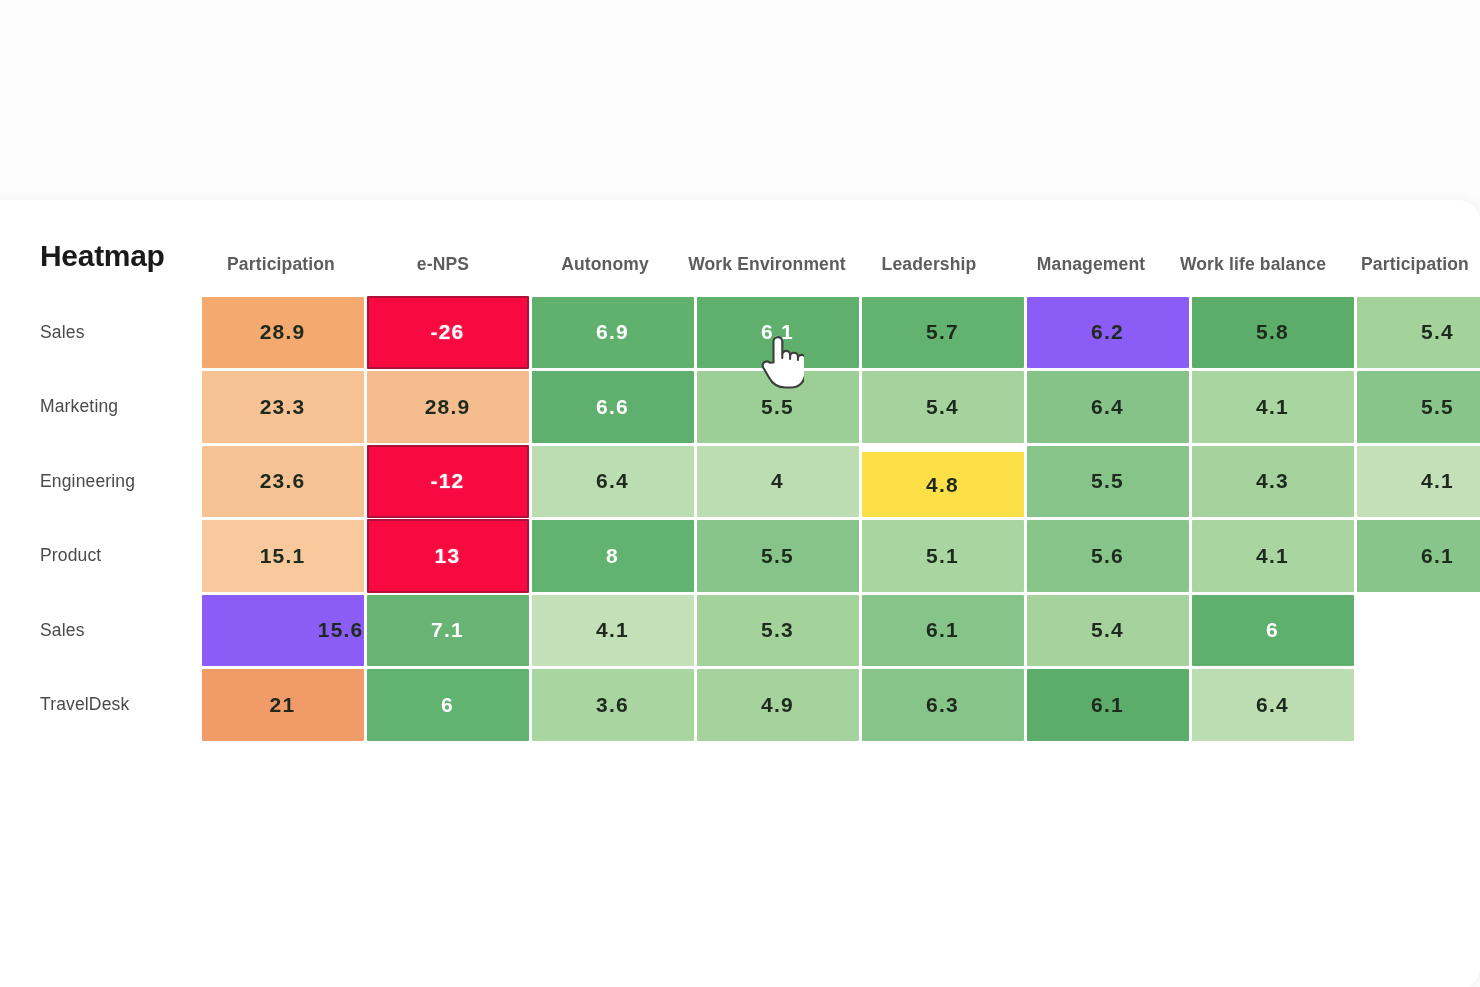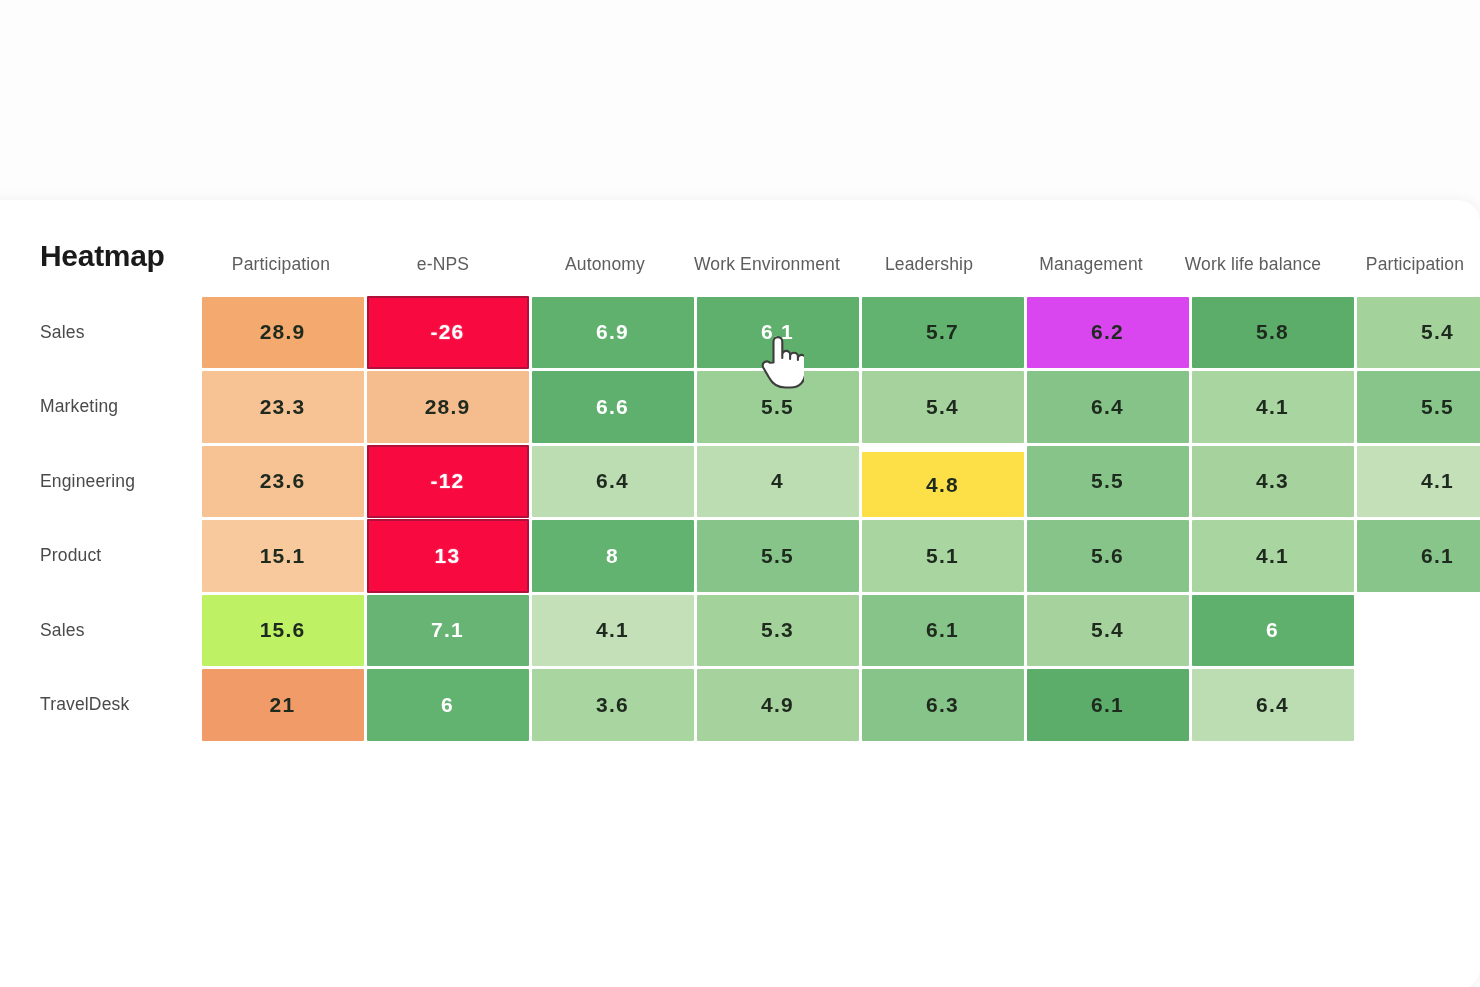--- a/index.html
+++ b/index.html
@@ -69,20 +69,21 @@
   }
 
   .col-head {
     width: 162px;
     min-width: 162px;
     display: flex;
     align-items: center;
     justify-content: center;
     padding-bottom: 20px;
     text-align: center;
+    font-weight: bold;
   }
 
   .col-head span {
     font-size: 17.5px;
     color: #5d5d5d;
     line-height: 1.28;
     letter-spacing: 0.15px;
   }
 
   
@@ -188,21 +189,21 @@
           </div>
           <div class="cell light-text" style="background: rgb(96, 177, 110);">
             <span>6.9</span>
           </div>
           <div class="cell light-text" style="background: rgb(95, 175, 109);">
             <span>6.1</span>
           </div>
           <div class="cell" style="background: rgb(99, 179, 112);">
             <span>5.7</span>
           </div>
-          <div class="cell" style="background: #d946ef; align-items: center;">
+          <div class="cell" style="background: #8b5cf6; align-items: center;">
             <span>6.2</span>
           </div>
           <div class="cell" style="background: rgb(91, 173, 105);">
             <span>5.8</span>
           </div>
           <div class="cell" style="background: rgb(164, 210, 155);">
             <span>5.4</span>
           </div>
         </div>
         <div class="hm-row hm-body-row">
@@ -289,21 +290,21 @@
             <span>4.1</span>
           </div>
           <div class="cell" style="background: rgb(136, 197, 139);">
             <span>6.1</span>
           </div>
         </div>
         <div class="hm-row hm-body-row">
           <div class="row-label">
             <span>Sales</span>
           </div>
-          <div class="cell" style="background: #bef264;">
+          <div class="cell" style="background: #8b5cf6; justify-content: flex-end;">
             <span>15.6</span>
           </div>
           <div class="cell light-text" style="background: rgb(103, 180, 116);">
             <span>7.1</span>
           </div>
           <div class="cell" style="background: rgb(195, 224, 184);">
             <span>4.1</span>
           </div>
           <div class="cell" style="background: rgb(164, 210, 155);">
             <span>5.3</span>

